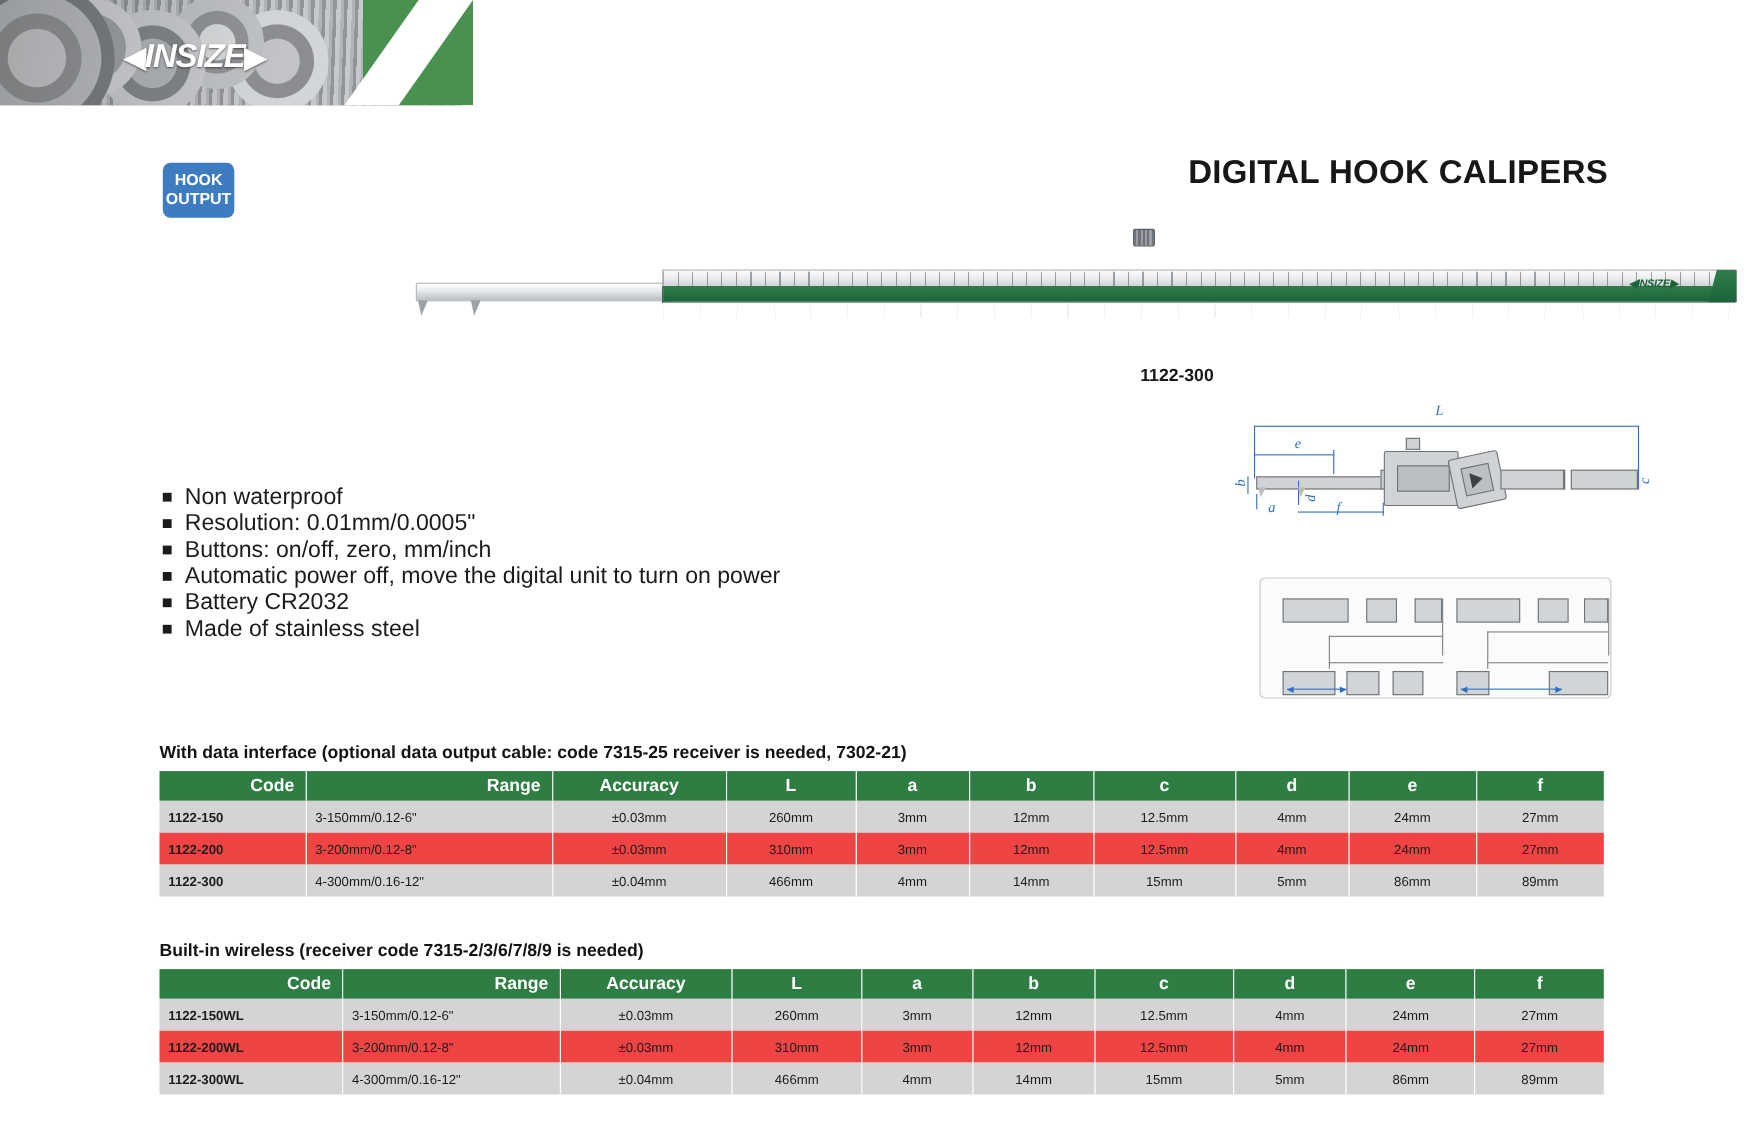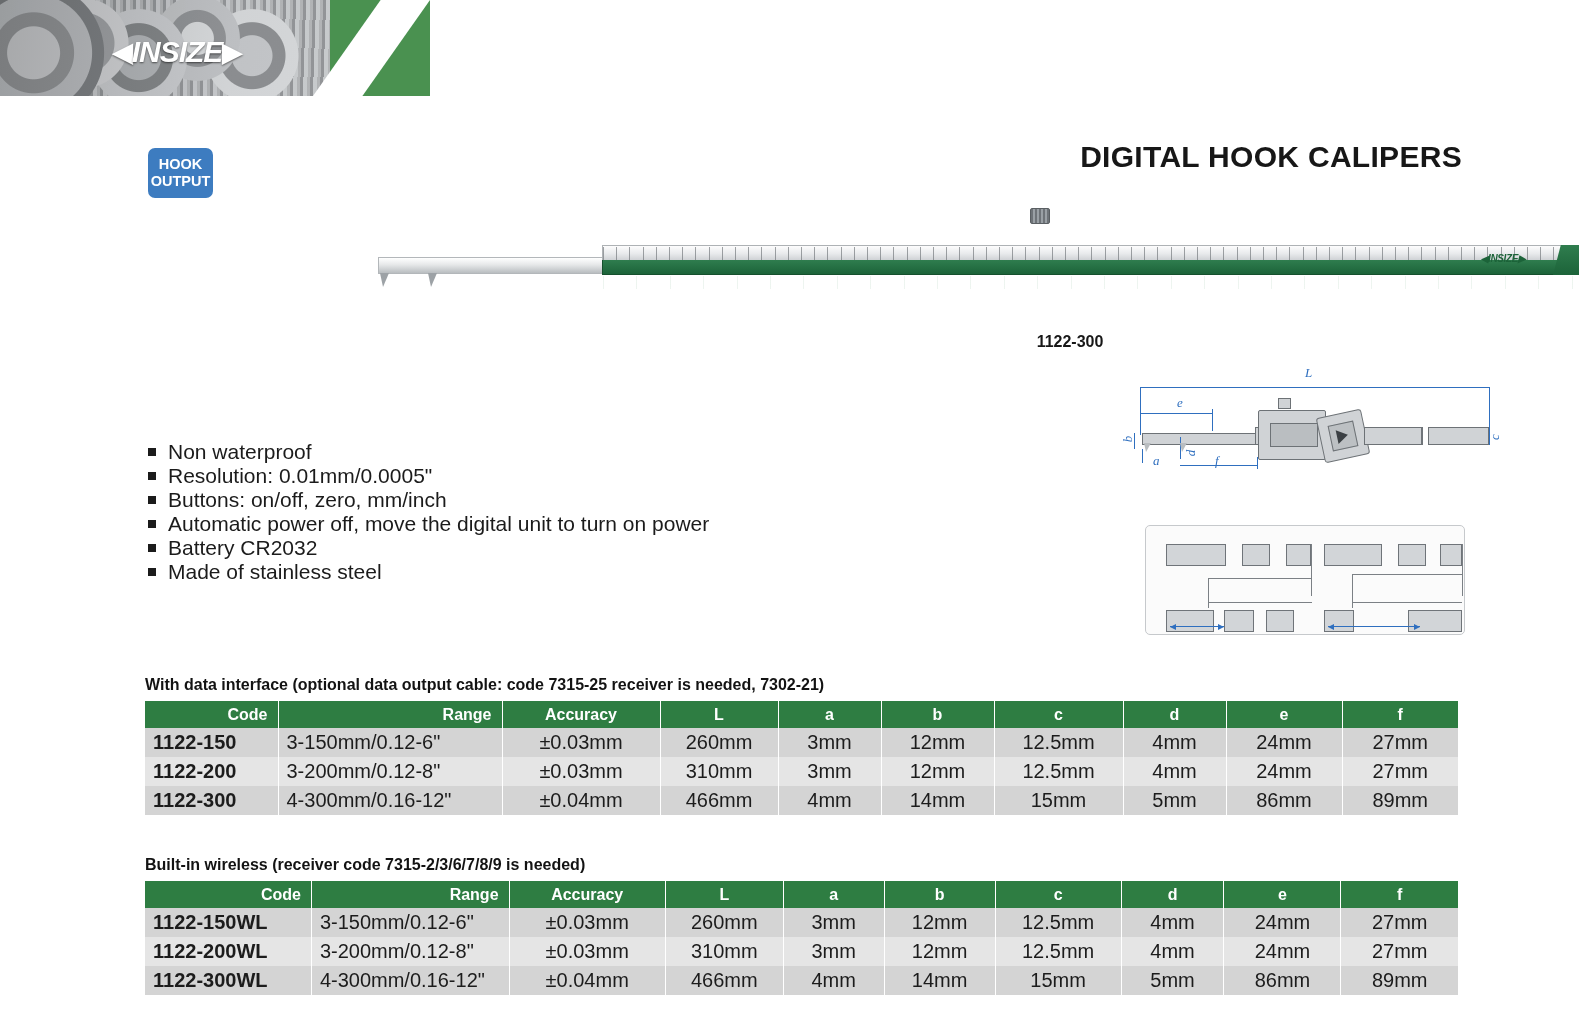--- a/index.html
+++ b/index.html
@@ -138,26 +138,26 @@
   .tbl-wrap { position:absolute; left:145px; width:1313px; }
   .tbl-title { font-size:16px; font-weight:bold; color:#131313; margin-bottom:7px; }
   table { border-collapse:collapse; width:1313px; table-layout:fixed; }
   th {
     background:#2e7d42; color:#ffffff; font-size:16px; font-weight:bold;
     height:27px; border-right:1px solid #ffffff; padding:0 10px;
   }
   th:last-child { border-right:none; }
   th.l-left { text-align:right; }
   td {
-    height:29px; font-size:20px; text-align:center; color:#1c1c1c;
+    height:29px; font-size:12px; text-align:center; color:#1c1c1c;
     border-right:1px solid #ffffff; padding:0 8px; white-space:nowrap;
   }
   td:last-child { border-right:none; }
   tr.odd td { background:#d4d4d4; }
-  tr.even td { background:#e5e5e5; }
+  tr.even td { background:#ef4444; }
   td.code { text-align:left; font-weight:bold; }
   td.range { text-align:left; }
 </style>
 </head>
 <body>
 
 <div class="banner">
   <div class="banner-photo"></div>
   <div class="banner-chev"></div>
   <div class="banner-chev2"></div>

